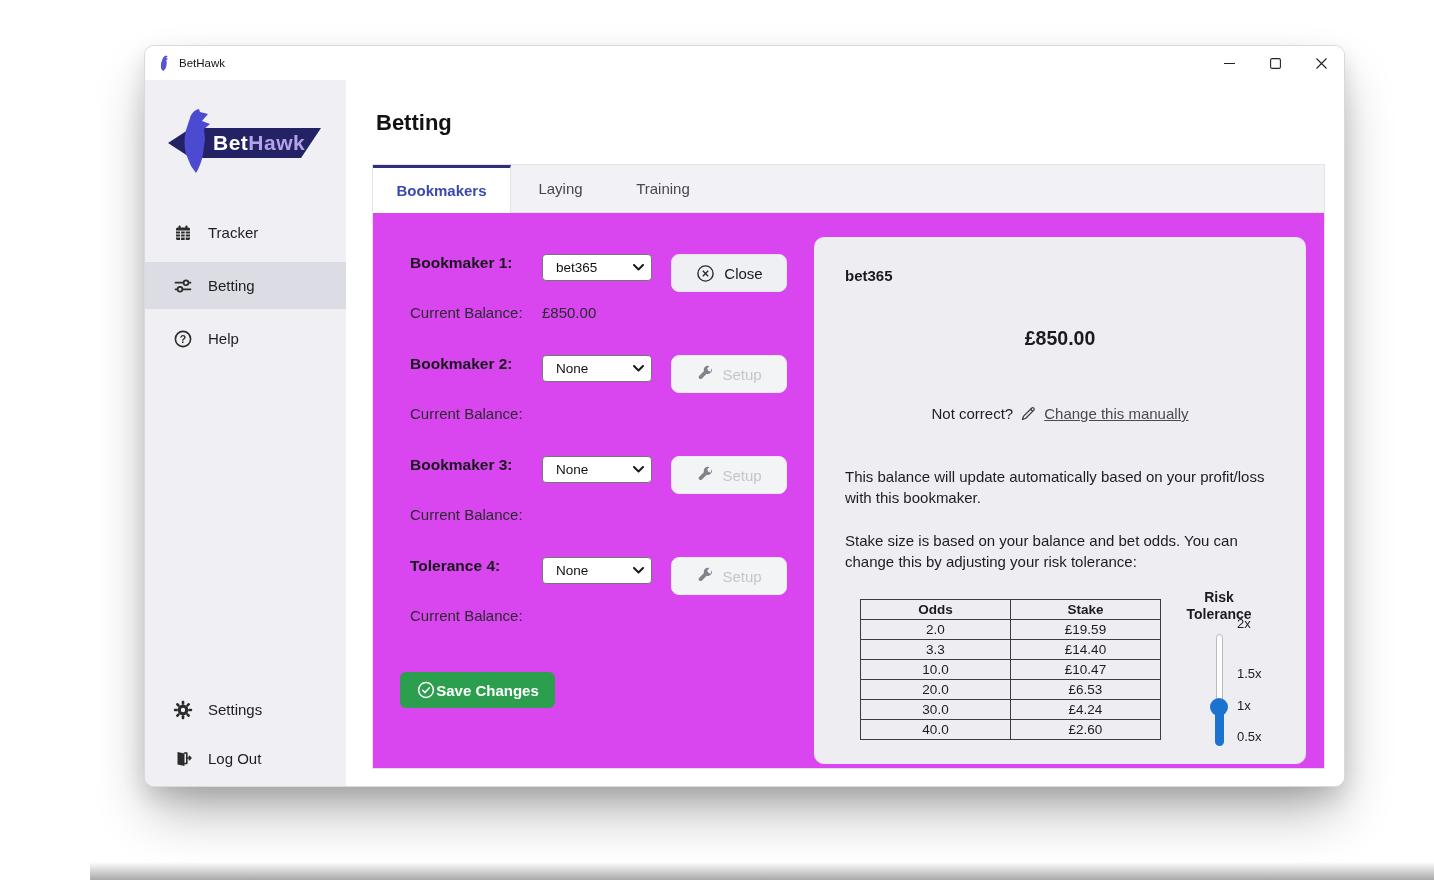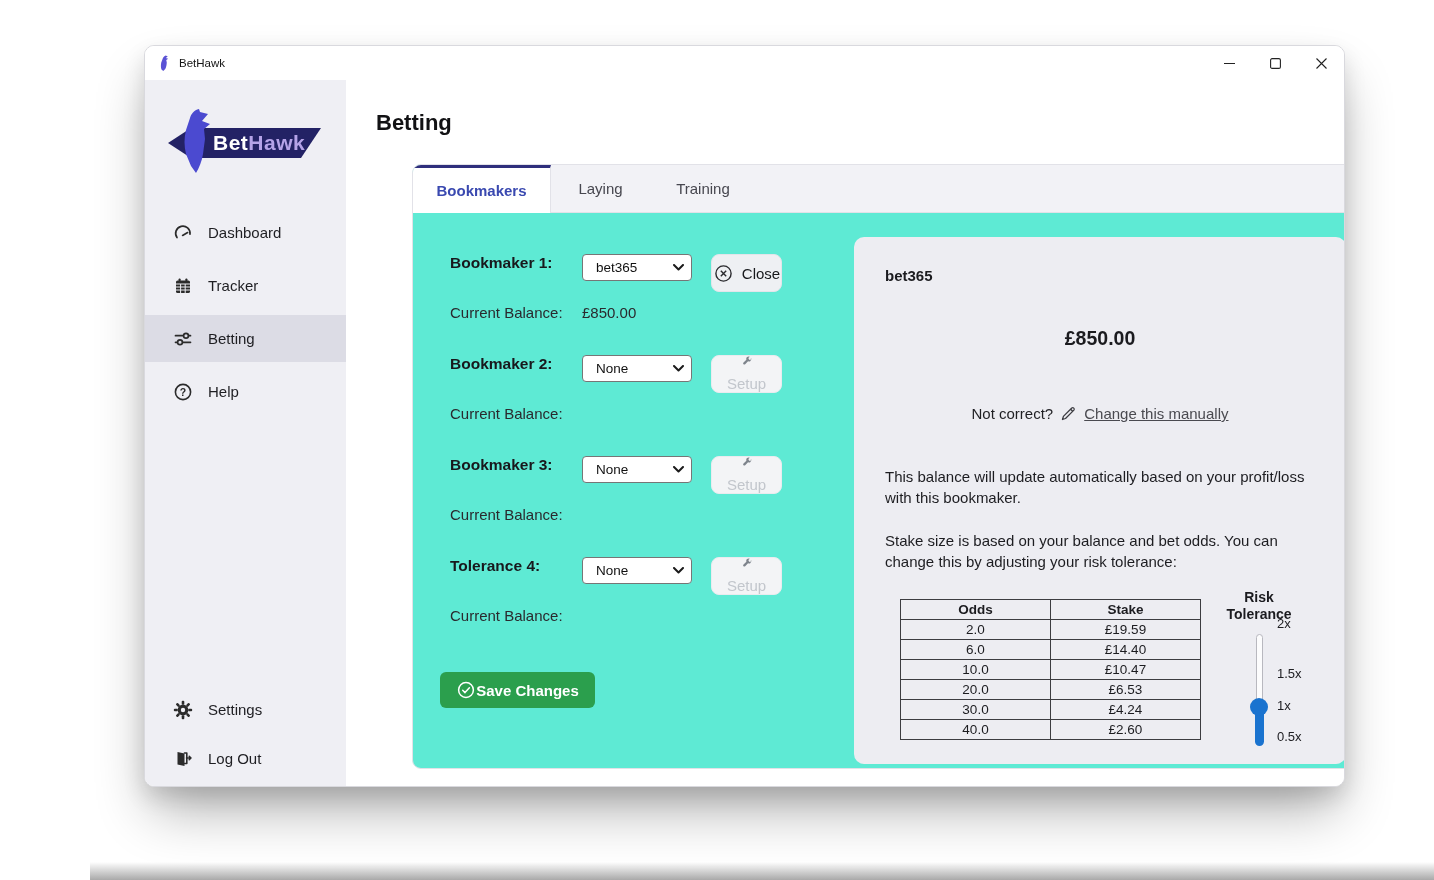--- a/index.html
+++ b/index.html
@@ -30,42 +30,42 @@
   .nav-row.active { background:#dcdce5; }
   .nav-ico { width:20px; height:20px; display:flex; flex:none; }
   .side-footer { margin-top:auto; margin-bottom:4px; }
   .side-footer .nav-row { margin-bottom:2px; }
 
   
   .main { flex:1; position:relative; background:#fff; }
   .page-title { position:absolute; left:30px; top:30px; font-size:22px; font-weight:600; color:#121214; }
 
   .tabbox { position:absolute; left:26px; top:84px; width:953px; height:605px;
-    border:1px solid #e2e2e8; border-radius:9px; background:#5eead4; overflow:hidden;margin-left:40px; }
+    border:1px solid #e2e2e8; border-radius:0; background:#d946ef; overflow:hidden; }
   .tabstrip { height:48px; background:#f2f2f6; border-bottom:1px solid #e2e2e8; display:flex; }
   .tab { display:flex; align-items:center; justify-content:center; font-size:15px;
     color:#47474f; cursor:default; }
   .tab.active { width:138px; background:#fff; border-top:3px solid #2f2f7c;
     border-right:1px solid #e2e2e8; color:#3a49b0; font-weight:600; margin-bottom:-1px; }
   .tab.t1 { width:99px; } .tab.t2 { width:106px; }
 
   
   .formcol { position:absolute; left:0; top:48px; width:441px; height:557px; }
   .bm-row { position:absolute; left:37px; height:38px; display:flex; align-items:flex-start; }
   .bm-label { width:132px; font-size:15.5px; font-weight:600; color:#18181c; }
   .select-wrap { position:relative; width:110px; height:27px; }
   .bm-select { appearance:none; -webkit-appearance:none; width:110px; height:27px;
     border:1px solid #767676; border-radius:4px; background:#fff; font-size:13.5px;
     color:#111; padding:0 24px 0 13px; font-family:"Liberation Sans", sans-serif; }
   .select-wrap .chev { position:absolute; right:8px; top:10px; pointer-events:none; }
-  .chip-btn { margin-left:19px; width:71px; height:38px; border-radius:8px; border:1px solid #e3e5ea;
+  .chip-btn { margin-left:19px; width:116px; height:38px; border-radius:8px; border:1px solid #e3e5ea;
     display:flex; align-items:center; justify-content:center; gap:8px; font-size:15px;
     font-family:"Liberation Sans", sans-serif; cursor:pointer; }
   .chip-btn.on { background:#eef0f3; color:#17191c; }
-  .chip-btn.off { background:#f3f4f6; color:#c2c6cc; border-color:#eaebef; cursor:default;flex-direction:column; }
+  .chip-btn.off { background:#f3f4f6; color:#c2c6cc; border-color:#eaebef; cursor:default; }
   .bal-row { position:absolute; left:37px; height:20px; display:flex; align-items:center;
     font-size:15px; color:#2a2a2e; }
   .bal-row .bl { width:132px; }
   .save-btn { position:absolute; left:27px; top:459px; width:155px; height:36px; border:none;
     border-radius:6px; background:#2b9f4d; color:#fff; font-size:15px; font-weight:600;
     display:flex; align-items:center; justify-content:center; gap:0; cursor:pointer;
     font-family:"Liberation Sans", sans-serif; }
 
   
   .panel { position:absolute; left:441px; top:72px; width:492px; height:527px;
@@ -130,29 +130,20 @@
   <div class="body">
 
     <div class="sidebar">
       <svg class="logo-svg" width="170" height="80" viewBox="0 0 170 80">
         <polygon points="30,29 160,29 140,59 30,59 7,44" fill="#232265"></polygon>
         <path d="M38 10 C33 11 30 15 29 19 L25 31 C23 39 23 47 25 55 L30 67 35 74 C38 69 41 62 42 55 L44 40 43 30 49 25 41 22 47 15 39 13 Z" fill="#4b4ad0"></path>
         <text x="52" y="51" font-family="Liberation Sans, sans-serif" font-size="21" font-weight="700" letter-spacing="0.5"><tspan fill="#ffffff">Bet</tspan><tspan fill="#b5a3e8">Hawk</tspan></text>
       </svg>
 
       <div class="nav">
-        <div class="nav-row">
-          <span class="nav-ico">
-            <svg width="20" height="20" viewBox="0 0 20 20" fill="none" stroke="#2b2b2b" stroke-width="1.7" stroke-linecap="round">
-              <path d="M4 14.5 A7.2 7.2 0 1 1 17 11.2"></path>
-              <line x1="9.6" y1="12.4" x2="14.6" y2="9.6"></line>
-            </svg>
-          </span>
-          <span>Dashboard</span>
-        </div>
         <div class="nav-row">
           <span class="nav-ico">
             <svg width="20" height="20" viewBox="0 0 20 20">
               <rect x="3" y="4.5" width="14" height="12.5" rx="1.6" fill="#2b2b2b"></rect>
               <rect x="5.6" y="2.4" width="2" height="3.4" rx="0.8" fill="#2b2b2b"></rect>
               <rect x="12.4" y="2.4" width="2" height="3.4" rx="0.8" fill="#2b2b2b"></rect>
               <g stroke="#efeff4" stroke-width="1">
                 <line x1="3" y1="8" x2="17" y2="8"></line>
                 <line x1="7.6" y1="8" x2="7.6" y2="17"></line>
                 <line x1="12.2" y1="8" x2="12.2" y2="17"></line>
@@ -358,21 +349,21 @@
                 <th>Odds</th>
                 <th>Stake</th>
               </tr>
             </thead>
             <tbody>
               <tr>
                   <td>2.0</td>
                   <td>£19.59</td>
                 </tr>
               <tr>
-                  <td>6.0</td>
+                  <td>3.3</td>
                   <td>£14.40</td>
                 </tr>
               <tr>
                   <td>10.0</td>
                   <td>£10.47</td>
                 </tr>
               <tr>
                   <td>20.0</td>
                   <td>£6.53</td>
                 </tr>

